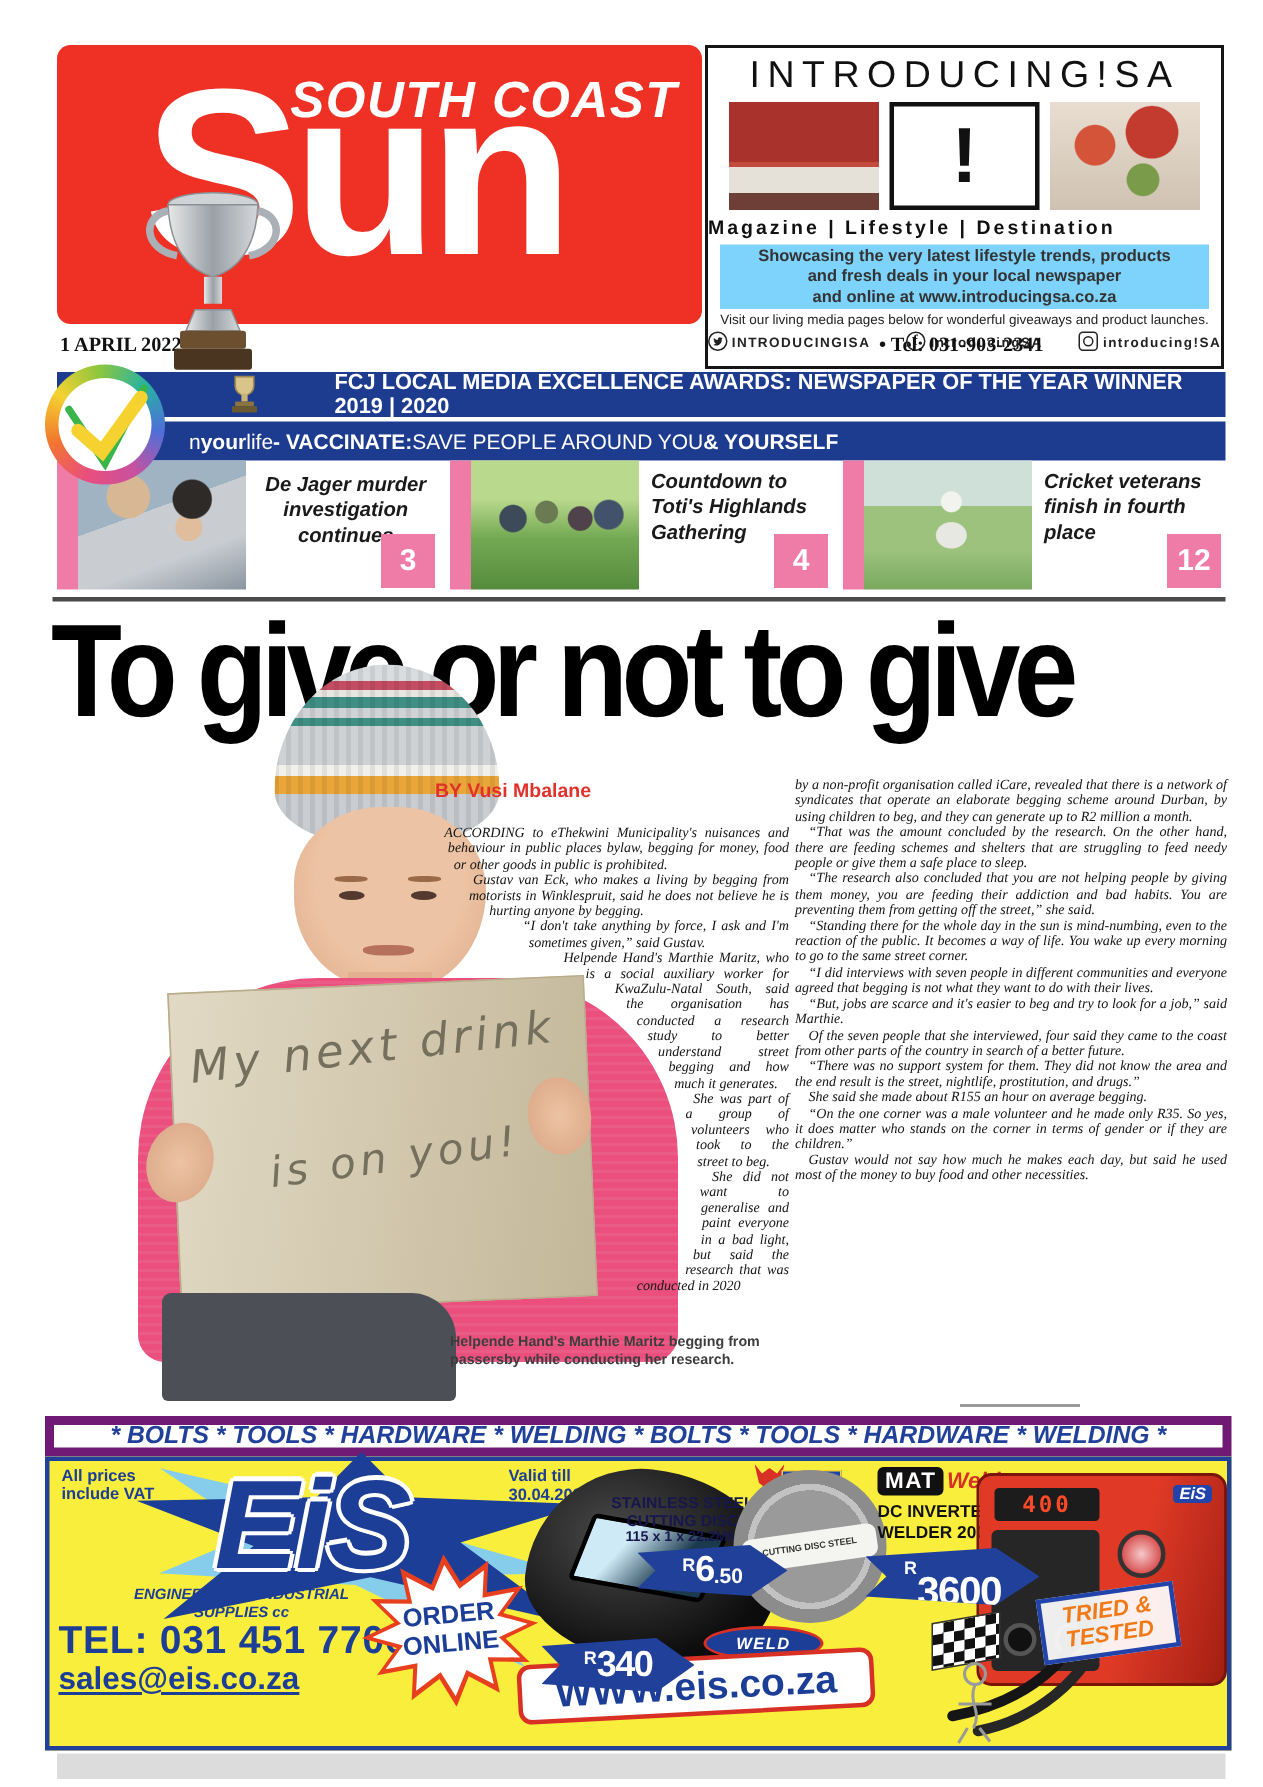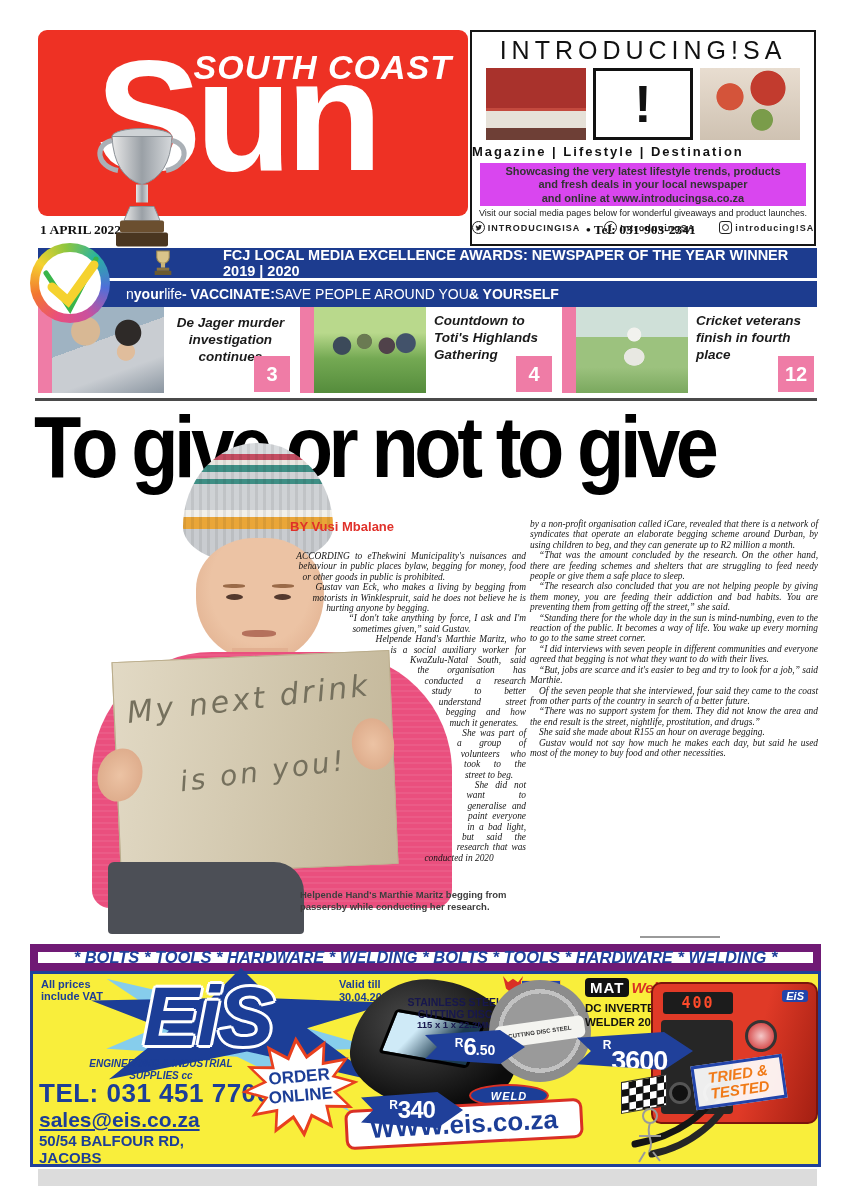--- a/index.html
+++ b/index.html
@@ -18,21 +18,21 @@
 
   
   .intro{position:absolute;left:470px;top:30px;width:346px;height:216px;background:#fff;border:2px solid #151515;box-sizing:border-box;z-index:1;}
   .intro .ititle{position:absolute;left:0;top:4px;width:100%;text-align:center;font-size:25px;letter-spacing:5px;color:#111;}
   .intro .imgrow{position:absolute;left:0;top:36px;width:100%;height:72px;display:flex;justify-content:center;gap:7px;}
   .intro .imgrow>div{width:100px;height:72px;}
   .iimg1{background:linear-gradient(#a9322c 0 56%,#c44a3e 56% 60%,#e6e1d8 60% 84%,#6e3f36 84% 100%);}
   .iimg2{background:#fff;border:3px solid #111;box-sizing:border-box;display:flex;align-items:center;justify-content:center;font-size:52px;font-weight:800;color:#111;}
   .iimg3{background:radial-gradient(circle at 30% 40%,#d4543a 0 16%,transparent 17%),radial-gradient(circle at 68% 28%,#c23b2e 0 20%,transparent 21%),radial-gradient(circle at 62% 72%,#7a9c4a 0 13%,transparent 14%),linear-gradient(#e8ddd0,#cfc2b2);}
   .intro .tagline{position:absolute;left:0;top:112px;width:100%;font-size:13px;font-weight:bold;letter-spacing:2px;color:#111;}
-  .intro .graybox{position:absolute;left:8px;right:8px;top:131px;height:41px;background:#d946ef;text-align:center;font-size:11px;font-weight:bold;color:#333;line-height:1.22;padding-top:2px;}
+  .intro .graybox{position:absolute;left:8px;right:8px;top:131px;height:41px;background:#7dd3fc;text-align:center;font-size:11px;font-weight:bold;color:#333;line-height:1.22;padding-top:2px;}
   .intro .note{position:absolute;left:0;top:176px;width:100%;text-align:center;font-size:9px;color:#222;}
   .intro .social{position:absolute;left:0;top:189px;width:100%;display:flex;justify-content:center;gap:24px;align-items:center;font-size:9px;font-weight:bold;letter-spacing:1px;color:#222;}
   .sic{width:13px;height:13px;border:1.3px solid #222;border-radius:50%;display:inline-flex;align-items:center;justify-content:center;margin-right:3px;box-sizing:border-box;}
   .sic svg{width:9px;height:9px;fill:#222;}
   .sic.fb{font-family:"Liberation Serif",serif;font-weight:bold;font-size:10px;}
   .sic.ig{border-radius:3px;position:relative;}
   .sic.ig::before{content:"";width:5px;height:5px;border:1.2px solid #222;border-radius:50%;}
   .socialitem{display:inline-flex;align-items:center;justify-content:flex-end;}
 
   
@@ -90,21 +90,21 @@
   .col p{margin:0;font-style:italic;}
   .col p+p{text-indent:9px;}
   .col1{left:290px;top:551px;width:236px;height:336px;}
   .col2{left:530px;top:519px;width:288px;height:426px;}
   .wrapshape{float:left;width:178px;height:322px;shape-margin:4px;
     shape-outside:polygon(0 0,4px 20px,16px 52px,42px 72px,72px 96px,104px 110px,118px 118px,152px 168px,170px 218px,174px 268px,162px 292px,104px 304px,0 318px);}
   .caption{position:absolute;left:300px;top:889px;width:228px;font-size:9.5px;font-weight:bold;line-height:1.3;color:#3d3d3d;z-index:4;}
   .divider{position:absolute;left:640px;top:936px;width:80px;height:2px;background:#9a9a9a;}
 
   
-  .adstrip{position:absolute;left:30px;top:944px;width:791px;height:27px;border:8px solid #701a75;box-sizing:border-box;background:#fff;display:flex;align-items:center;justify-content:center;font-style:italic;font-weight:bold;font-size:16.5px;color:#20409a;z-index:2;}
+  .adstrip{position:absolute;left:30px;top:944px;width:791px;height:27px;border:6px solid #701a75;box-sizing:border-box;background:#fff;display:flex;align-items:center;justify-content:center;font-style:italic;font-weight:bold;font-size:16.5px;color:#20409a;z-index:2;}
   .admain{position:absolute;left:30px;top:971px;width:791px;height:196px;background:#f9ee3b;border:3px solid #20409a;box-sizing:border-box;z-index:2;}
   .admain>*{position:absolute;}
   .vat{left:8px;top:4px;width:72px;font-size:11px;font-weight:bold;color:#1c3e97;line-height:1.1;}
   .valid{left:306px;top:4px;width:92px;font-size:11px;font-weight:bold;color:#1c3e97;line-height:1.15;}
   .eiswrap{left:58px;top:-8px;width:300px;height:122px;}
   .flashlite{position:absolute;left:6px;top:18px;width:280px;height:100px;background:#86cdec;clip-path:polygon(50% 0,60% 26%,100% 30%,72% 52%,96% 98%,52% 72%,6% 96%,26% 54%,0 28%,40% 26%);transform:rotate(14deg);}
   .flashblue{position:absolute;left:0;top:2px;width:300px;height:116px;background:#1c3e97;clip-path:polygon(50% 0,60% 26%,100% 30%,72% 52%,96% 98%,52% 72%,6% 96%,26% 54%,0 28%,40% 26%);}
   .eistext{position:absolute;left:52px;top:8px;font-size:84px;line-height:1;font-style:italic;font-weight:bold;color:#1c3e97;letter-spacing:-2px;
     text-shadow:-3px 0 #fff,3px 0 #fff,0 -3px #fff,0 3px #fff,-2px -2px #fff,2px -2px #fff,-2px 2px #fff,2px 2px #fff;}
   .company{left:18px;top:84px;width:220px;text-align:center;font-size:10px;font-weight:bold;font-style:italic;color:#1c3e97;line-height:1.15;}
@@ -192,21 +192,21 @@
           <span>!</span>
         </div>
       <div class="iimg3"></div>
     </div>
     <div class="tagline">Magazine | Lifestyle | Destination</div>
     <div class="graybox">
       <div>Showcasing the very latest lifestyle trends, products</div>
       <div>and fresh deals in your local newspaper</div>
       <div>and online at www.introducingsa.co.za</div>
     </div>
-    <div class="note">Visit our social media pages below for wonderful giveaways and product launches.</div>
+    <div class="note">Visit our living media pages below for wonderful giveaways and product launches.</div>
     <div class="social">
       <span class="socialitem">
         <span class="sic">
             <svg viewBox="0 0 16 16">
               <path d="M14 4.5c-.4.2-.9.3-1.3.4.5-.3.8-.8 1-1.3-.5.3-1 .5-1.5.6A2.3 2.3 0 0 0 8.2 6c0 .2 0 .4.1.5A6.5 6.5 0 0 1 3.5 4a2.3 2.3 0 0 0 .7 3.1c-.4 0-.7-.1-1-.3 0 1.1.8 2 1.8 2.3-.3.1-.7.1-1 0 .3.9 1.1 1.6 2.1 1.6A4.6 4.6 0 0 1 2.7 12 6.5 6.5 0 0 0 12.7 6v-.3c.5-.3.9-.7 1.3-1.2z"></path>
             </svg>
           </span>
         <span>INTRODUCINGISA</span>
       </span>
       <span class="socialitem">
@@ -300,44 +300,41 @@
   <div class="col col2">
     <p>by a non-profit organisation called iCare, revealed that there is a network of syndicates that operate an elaborate begging scheme around Durban, by using children to beg, and they can generate up to R2 million a month.</p>
     <p>“That was the amount concluded by the research. On the other hand, there are feeding schemes and shelters that are struggling to feed needy people or give them a safe place to sleep.</p>
     <p>“The research also concluded that you are not helping people by giving them money, you are feeding their addiction and bad habits. You are preventing them from getting off the street,” she said.</p>
     <p>“Standing there for the whole day in the sun is mind-numbing, even to the reaction of the public. It becomes a way of life. You wake up every morning to go to the same street corner.</p>
     <p>“I did interviews with seven people in different communities and everyone agreed that begging is not what they want to do with their lives.</p>
     <p>“But, jobs are scarce and it's easier to beg and try to look for a job,” said Marthie.</p>
     <p>Of the seven people that she interviewed, four said they came to the coast from other parts of the country in search of a better future.</p>
     <p>“There was no support system for them. They did not know the area and the end result is the street, nightlife, prostitution, and drugs.”</p>
     <p>She said she made about R155 an hour on average begging.</p>
+    <p>“On the one corner was a male volunteer and he made only R35. So yes, it does matter who stands on the corner in terms of gender or if they are children.”</p>
     <p>Gustav would not say how much he makes each day, but said he used most of the money to buy food and other necessities.</p>
   </div>
   <div class="caption">Helpende Hand's Marthie Maritz begging from passersby while conducting her research.</div>
   <div class="divider"></div>
 
   <div class="adstrip">* BOLTS * TOOLS * HARDWARE * WELDING * BOLTS * TOOLS * HARDWARE * WELDING *</div>
   <div class="admain">
     <div class="vat">All prices include VAT</div>
     <div class="eiswrap">
       <div class="flashlite"></div>
       <div class="flashblue"></div>
       <div class="eistext">EiS</div>
     </div>
     <div class="valid">Valid till 30.04.2022</div>
     <div class="company">
       <div>ENGINEERING &amp; INDUSTRIAL</div>
       <div>SUPPLIES cc</div>
     </div>
     <div class="tel">TEL: 031 451 7700</div>
     <div class="email">sales@eis.co.za</div>
-    <div class="addr">
-      <div>50/54 BALFOUR RD,</div>
-      <div>JACOBS</div>
-    </div>
     <div class="burst">
       <div class="burstout"></div>
       <div class="burstin"></div>
       <div class="bursttext">
         <span>ORDER</span>
         <span>ONLINE</span>
       </div>
     </div>
     <div class="webpill">WWW.eis.co.za</div>
 

